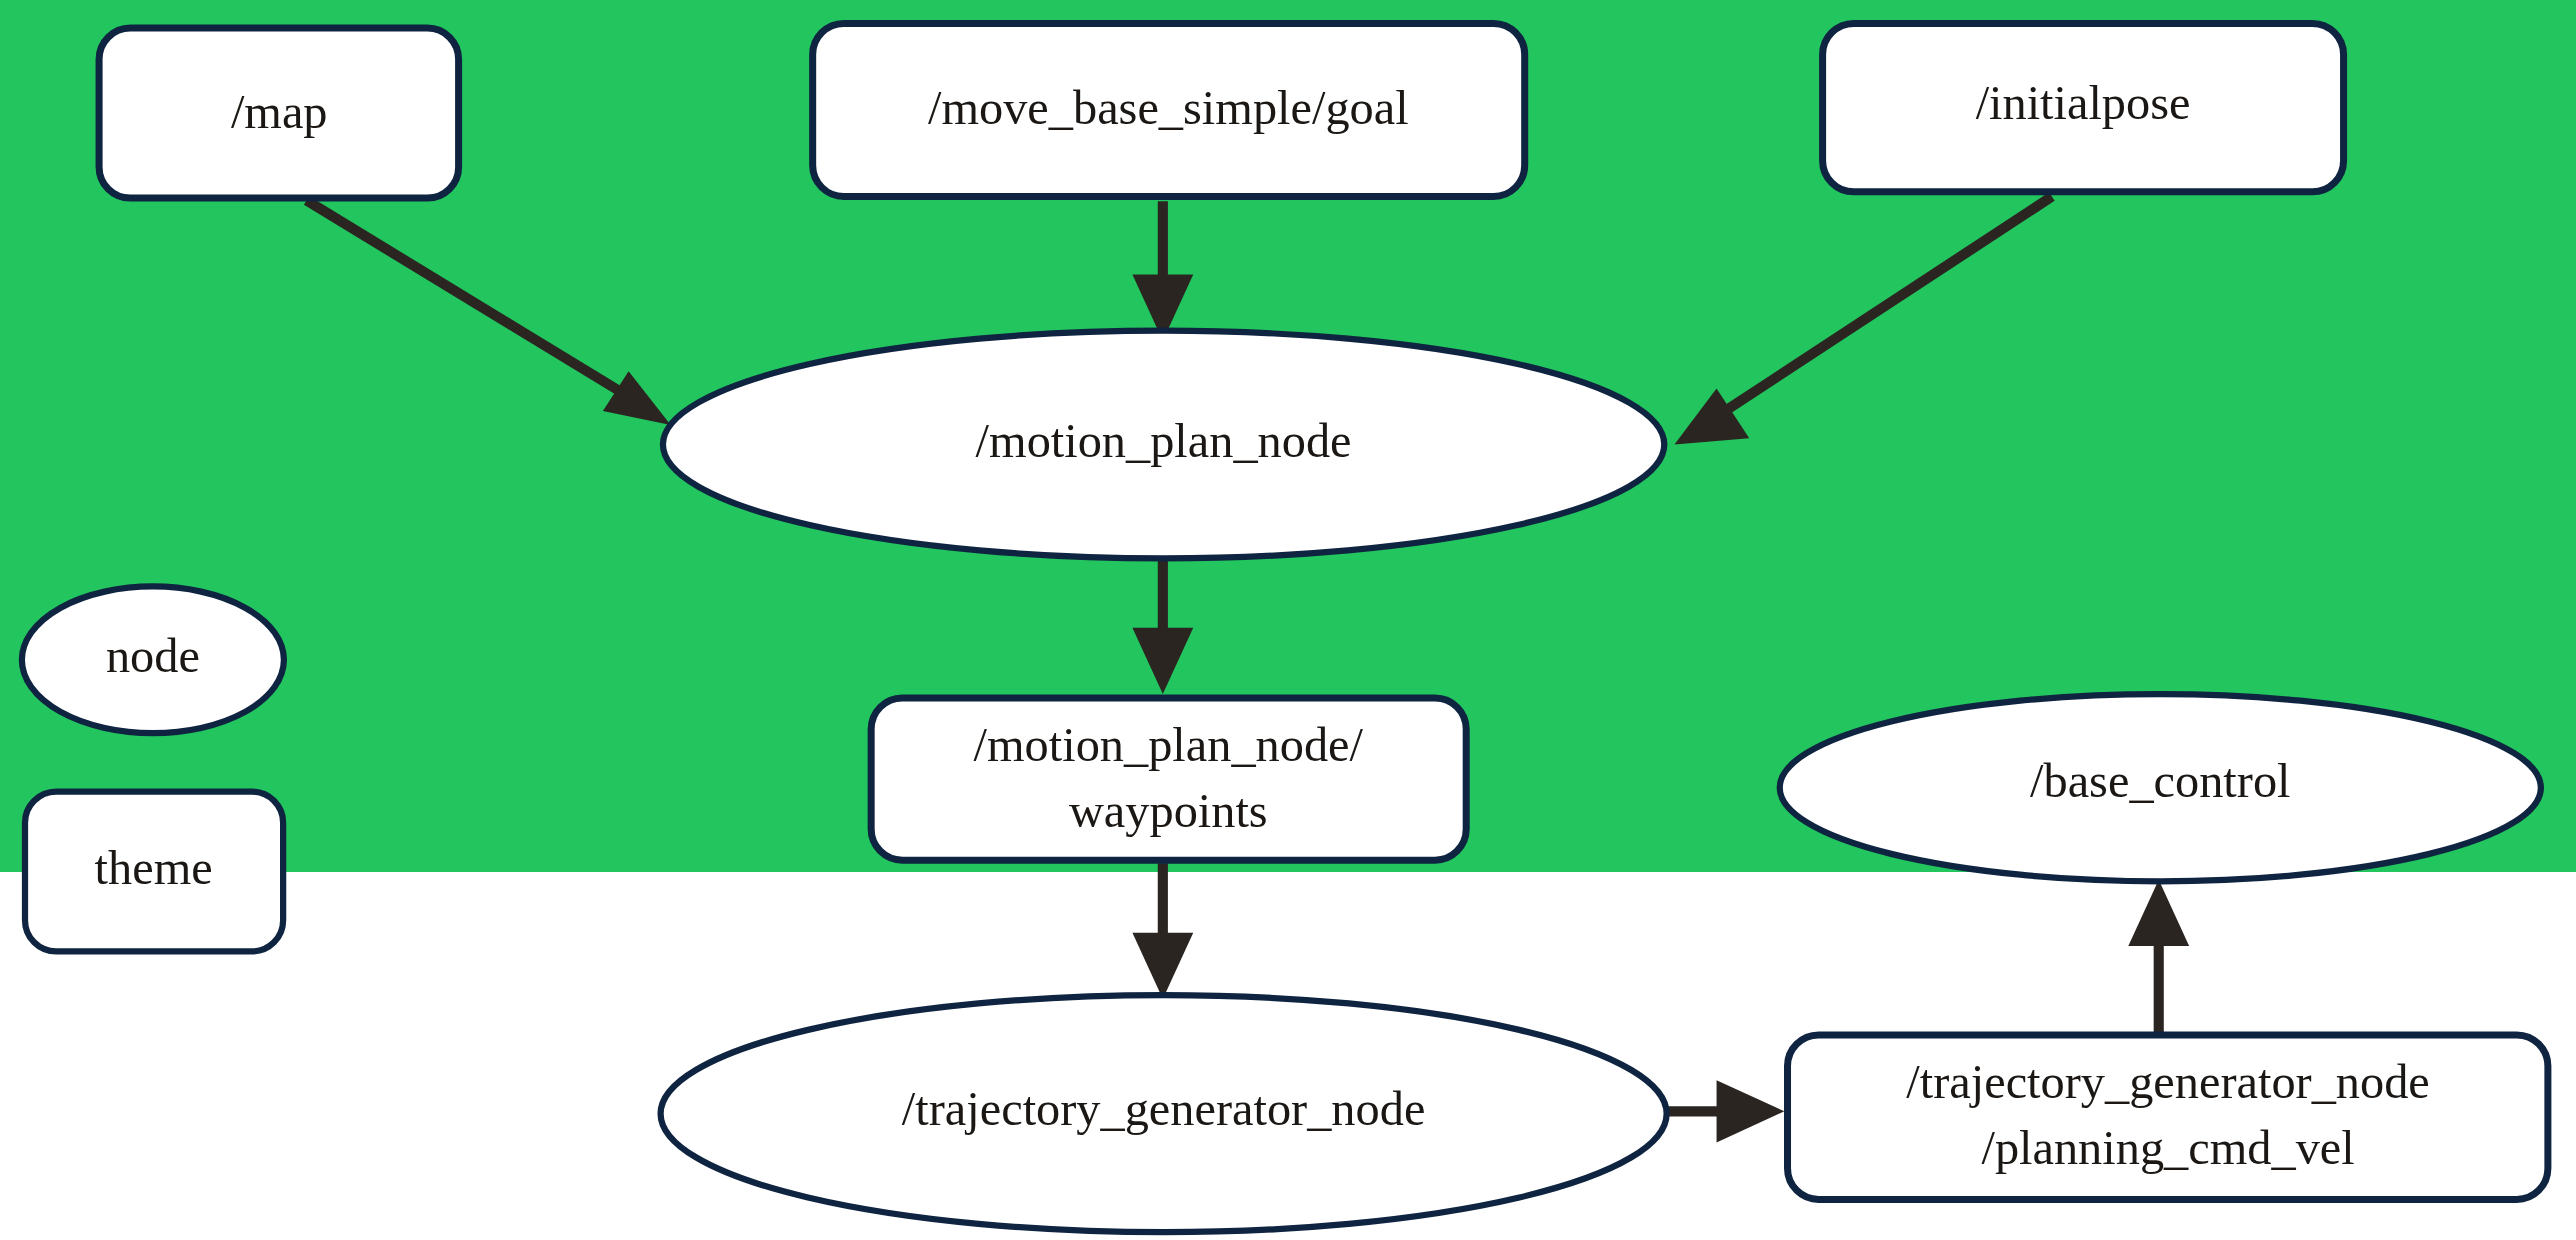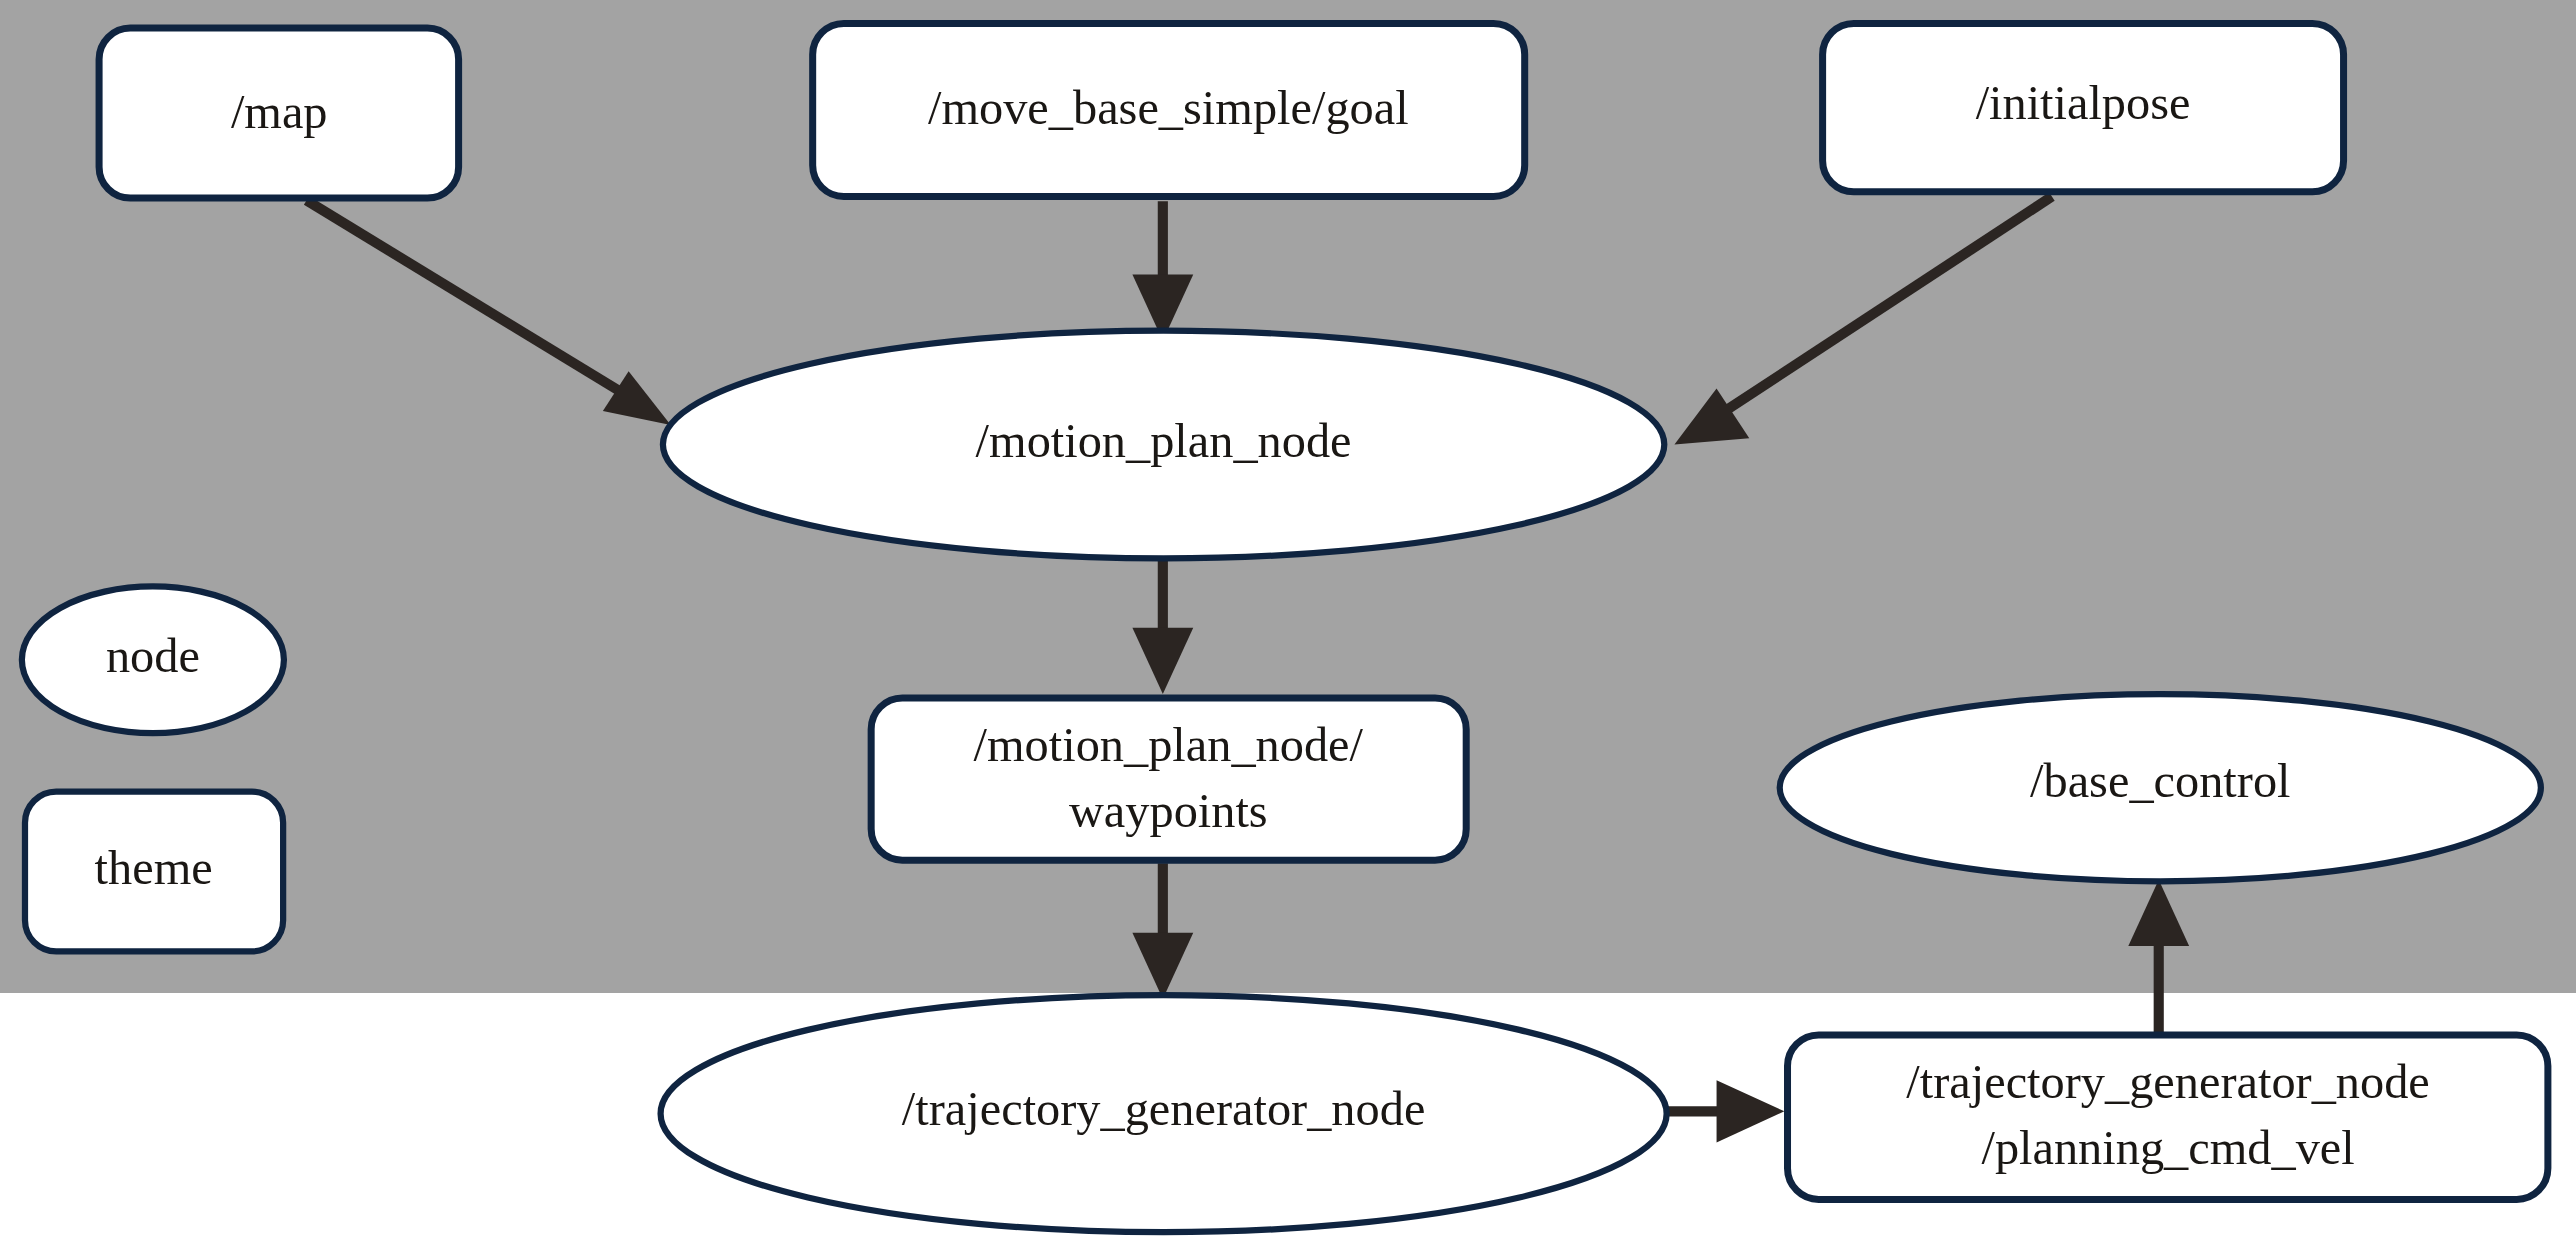--- a/index.html
+++ b/index.html
@@ -10,22 +10,22 @@
   }
   body {
     width: 2576px;
     height: 1240px;
     overflow: hidden;
     font-family: "Liberation Serif", "DejaVu Serif", serif;
   }
   #graph-root {
     position: relative;
     width: 2576px;
-    height: 993px;
-    background: #a3a3a3;
+    height: 872px;
+    background: #22c55e;
   }
   svg#graph-canvas {
     position: absolute;
     top: 0;
     left: 0;
     width: 2576px;
     height: 1240px;
     display: block;
   }
   .shape-stroke {

